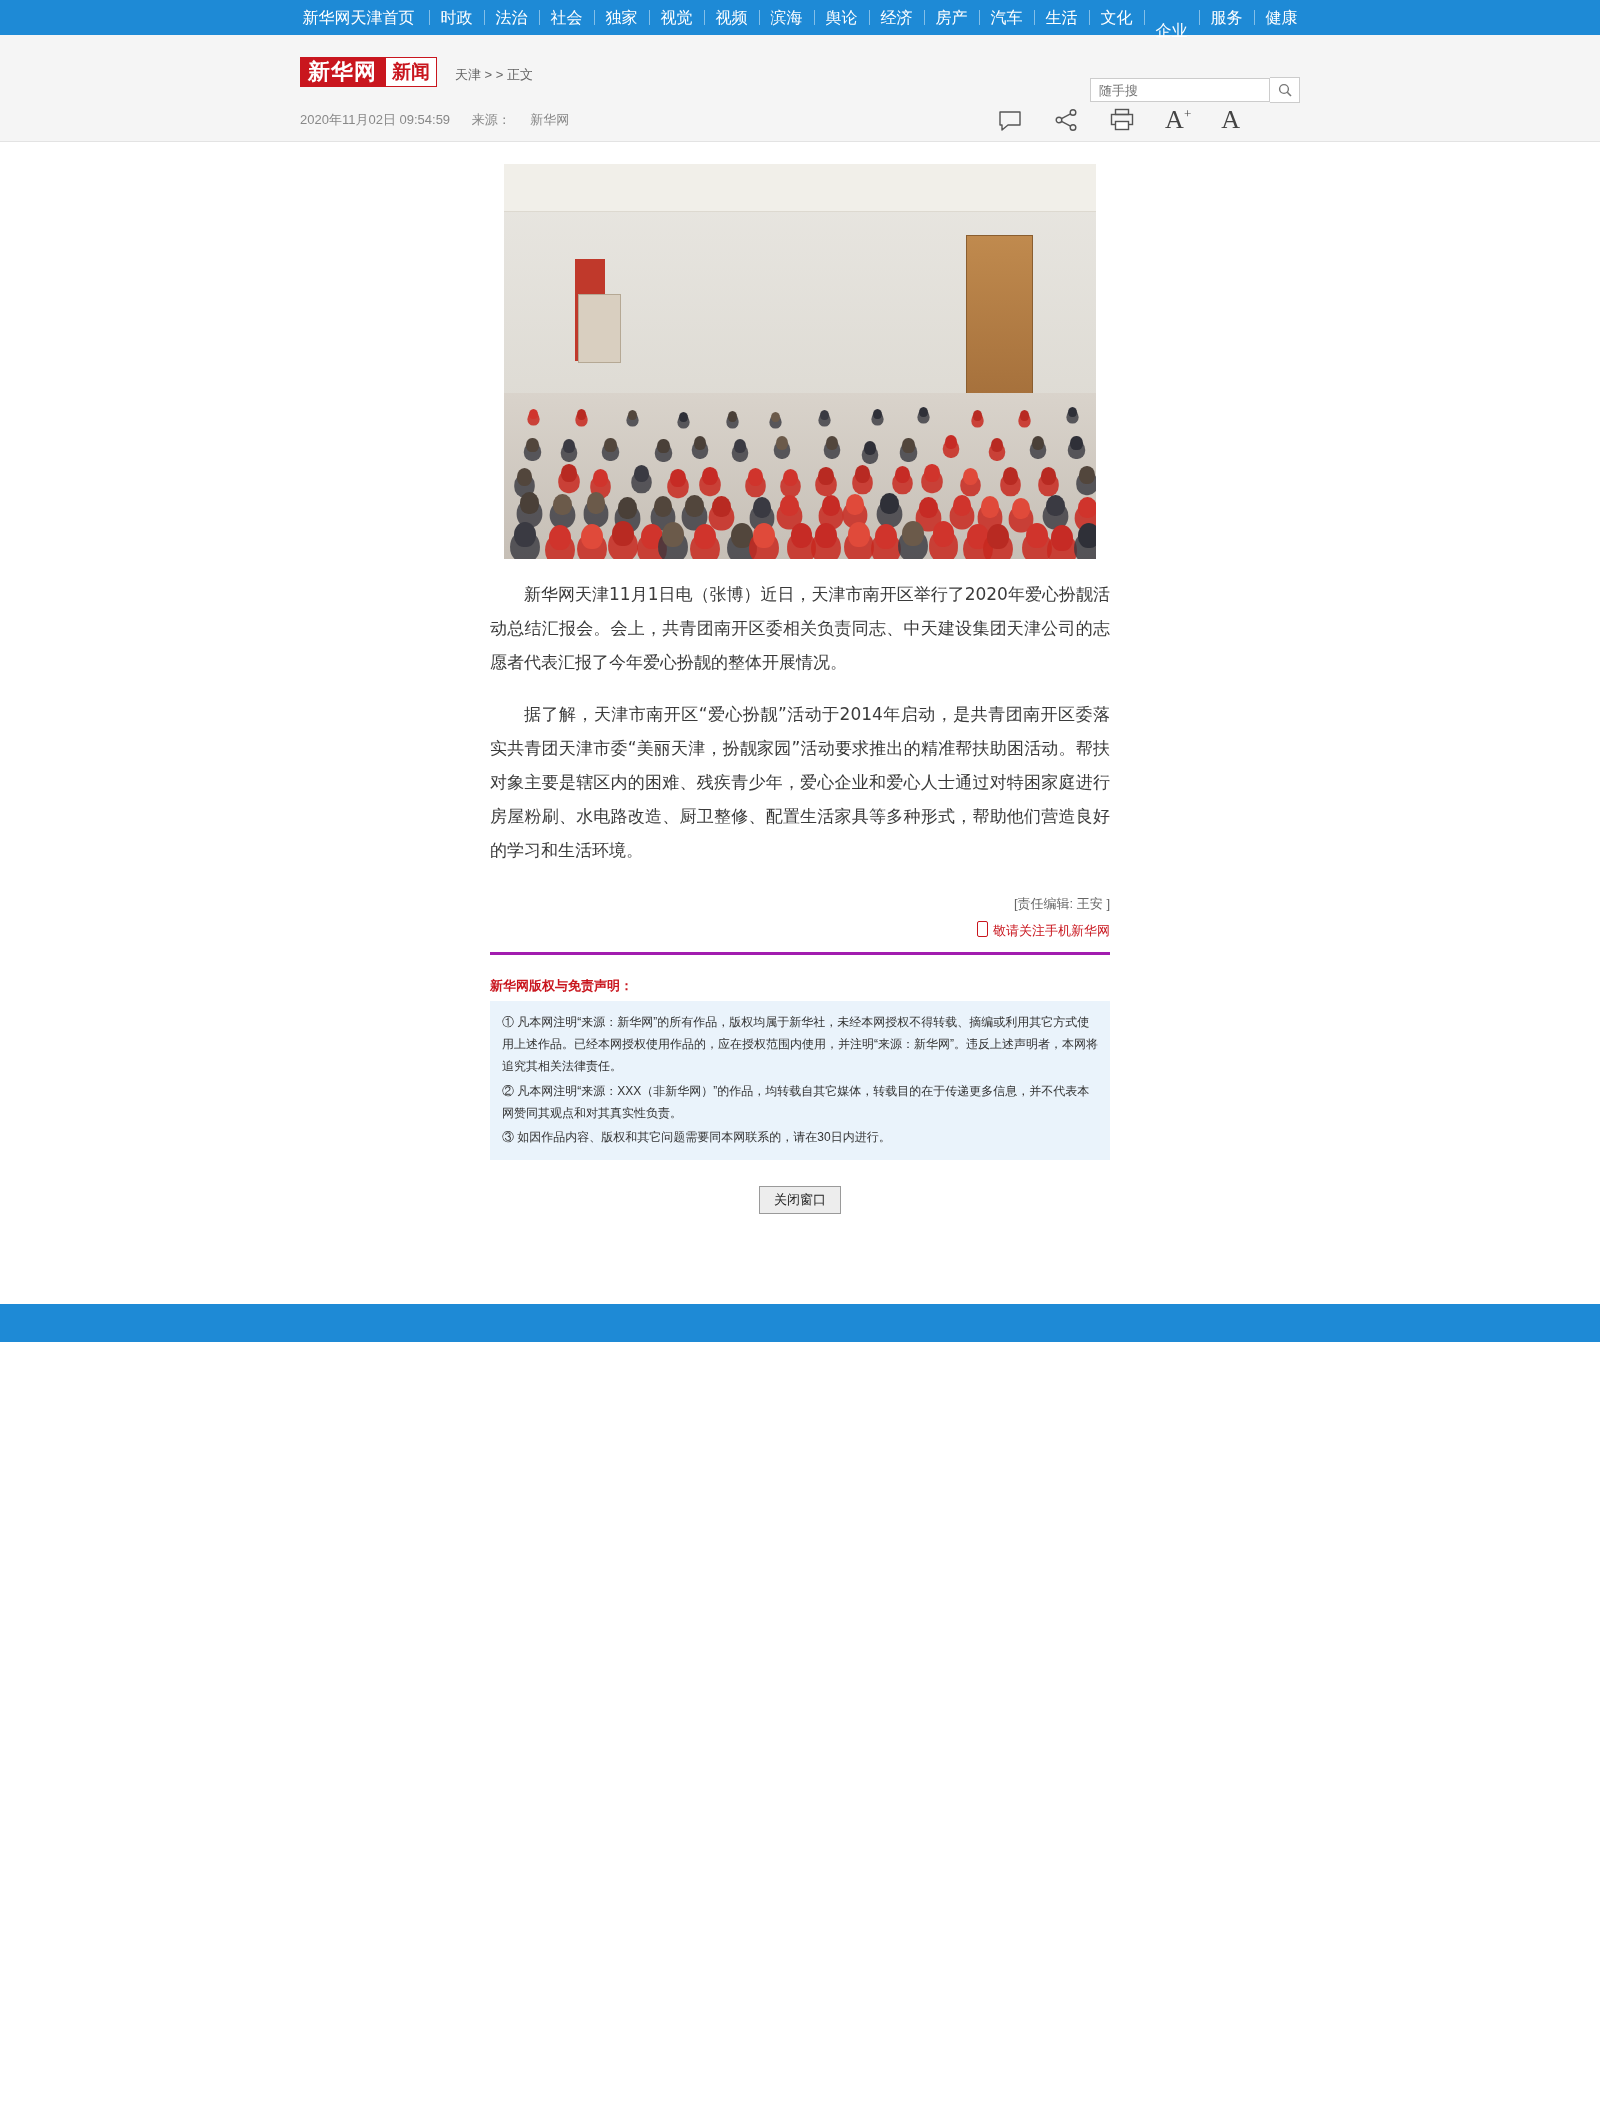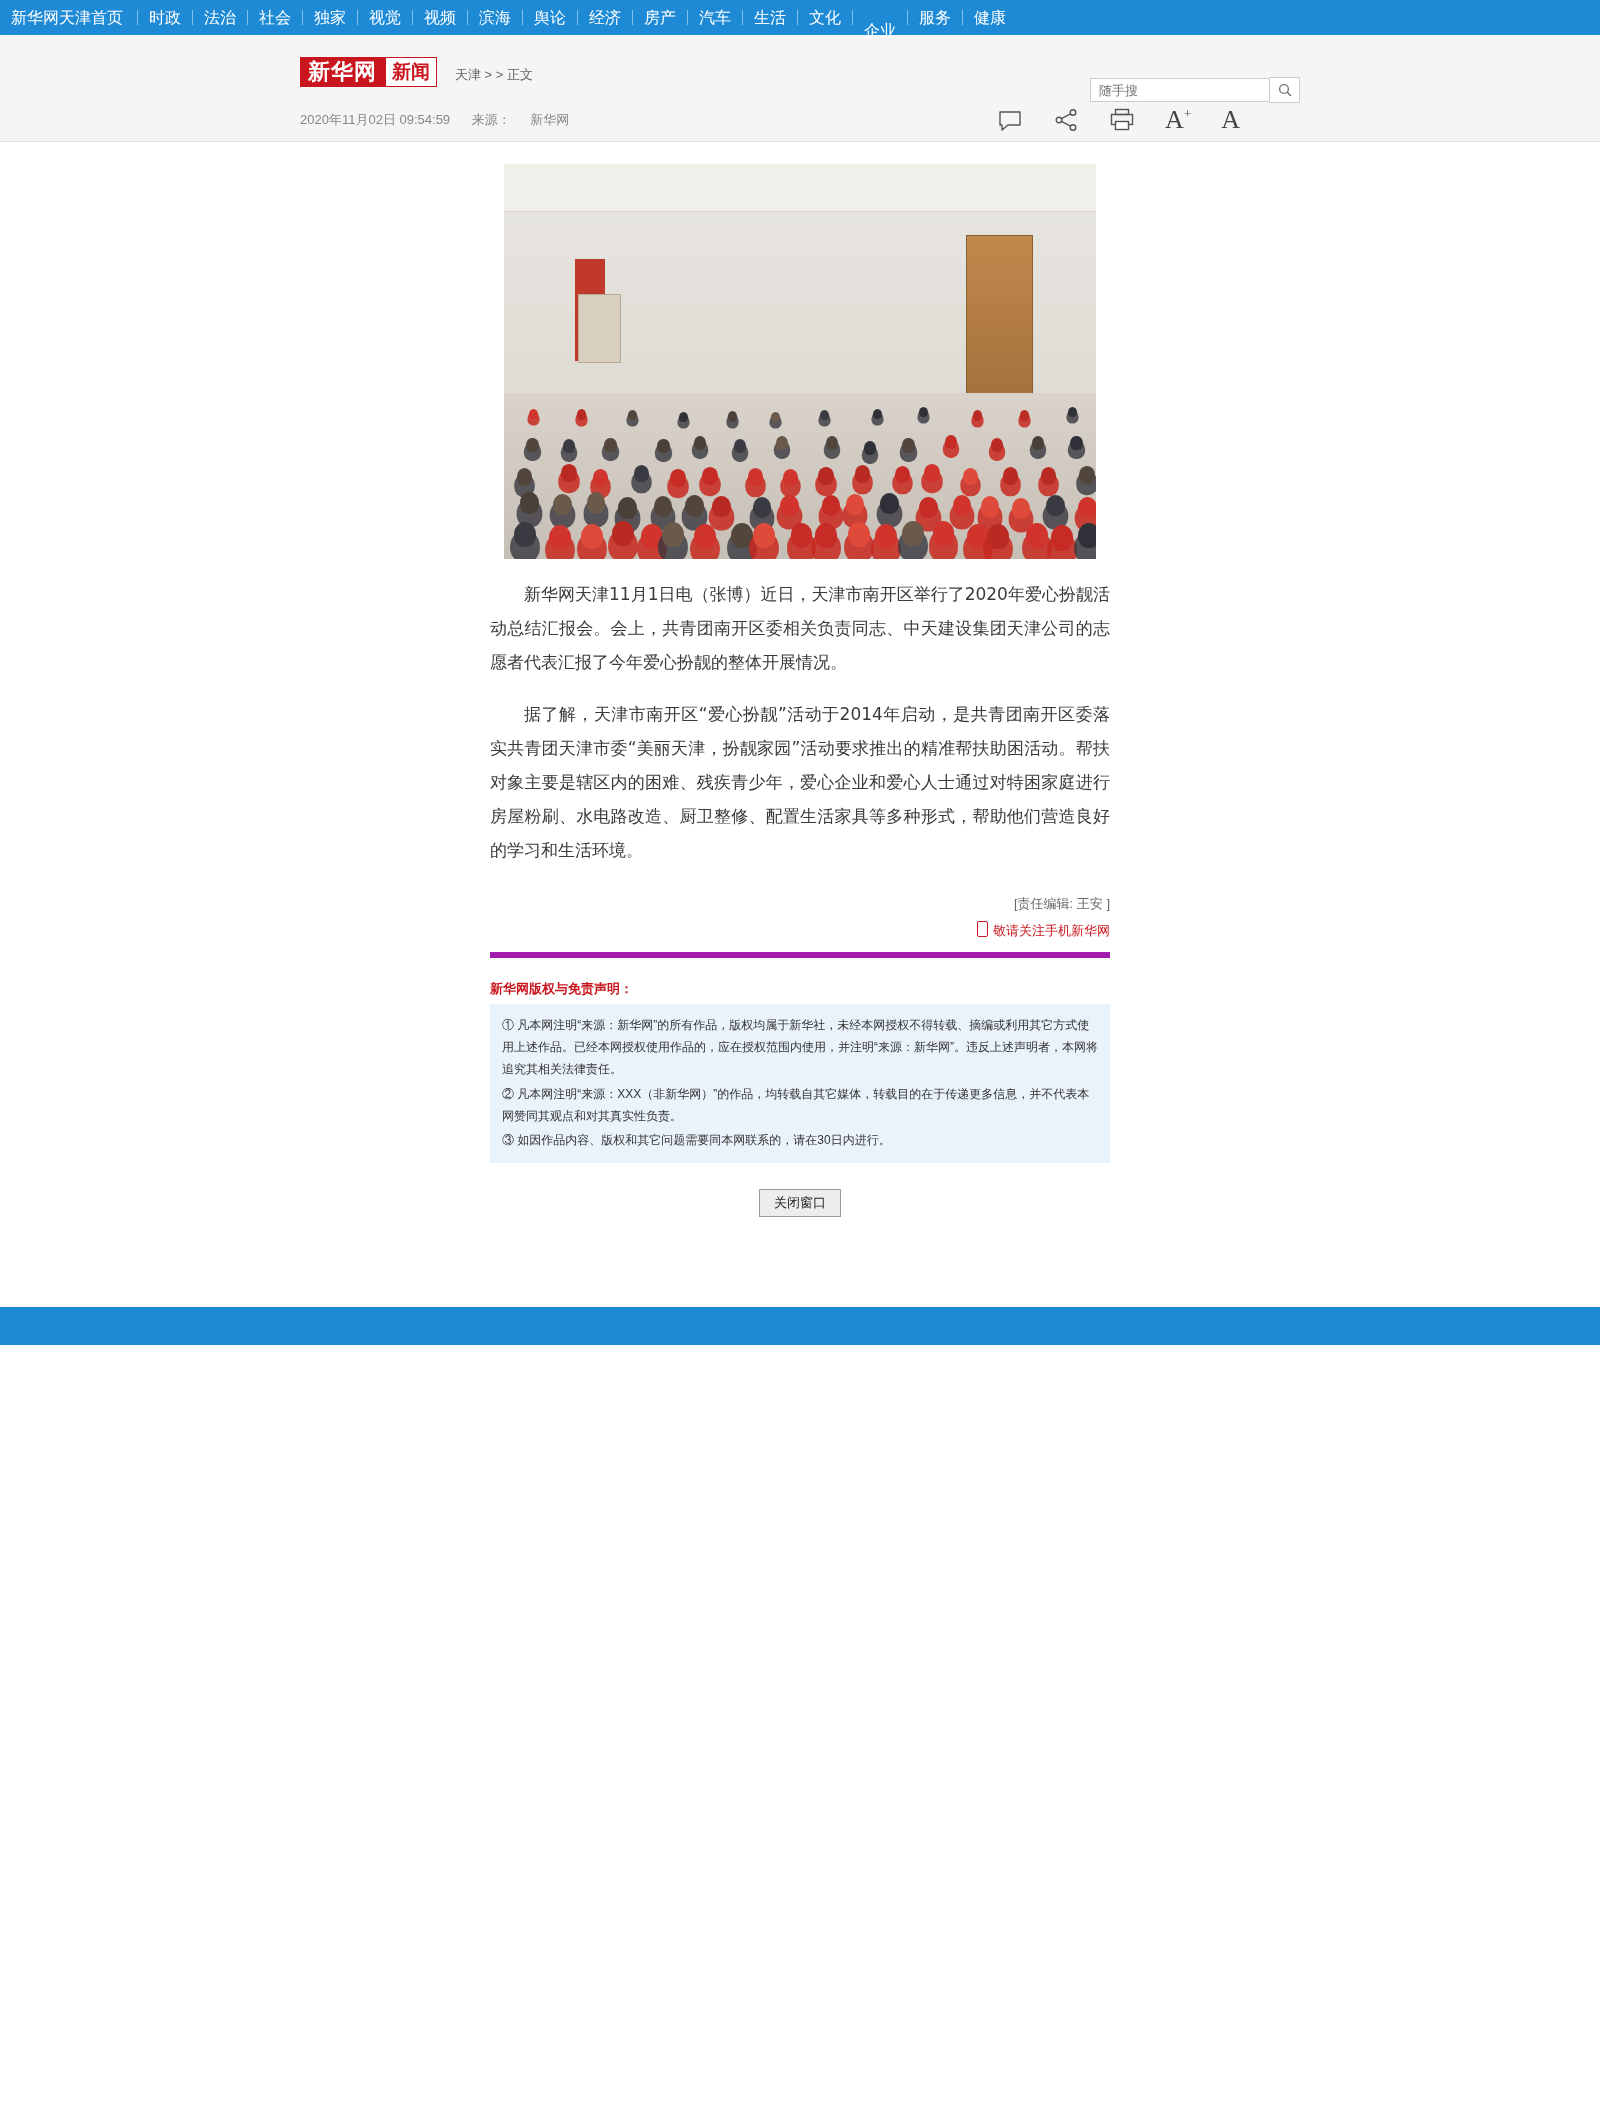--- a/index.html
+++ b/index.html
@@ -13,20 +13,21 @@
     color: #333;
     -webkit-font-smoothing: antialiased;
   }
 
   
   .topnav {
     background: #1e8ad6;
     height: 35px;
     display: flex;
     align-items: center;
+    justify-content: center;
   }
   .topnav-inner {
     display: flex;
     align-items: center;
     height: 35px;
   }
   .topnav-item {
     color: #ffffff;
     font-size: 16px;
     padding: 0 11px;
@@ -259,21 +260,21 @@
     font-size: 13px;
     color: #666;
     margin-top: 28px;
   }
   .mobile-note {
     text-align: right;
     font-size: 13px;
     color: #c9161e;
     margin-top: 8px;
     padding-bottom: 12px;
-    border-bottom: 6px solid #a21caf;
+    border-bottom: 3px solid #a21caf;
   }
   .mobile-note .phone {
     display: inline-block;
     width: 9px;
     height: 14px;
     border: 1.5px solid #c9161e;
     border-radius: 2px;
     vertical-align: -2px;
     margin-right: 5px;
   }

